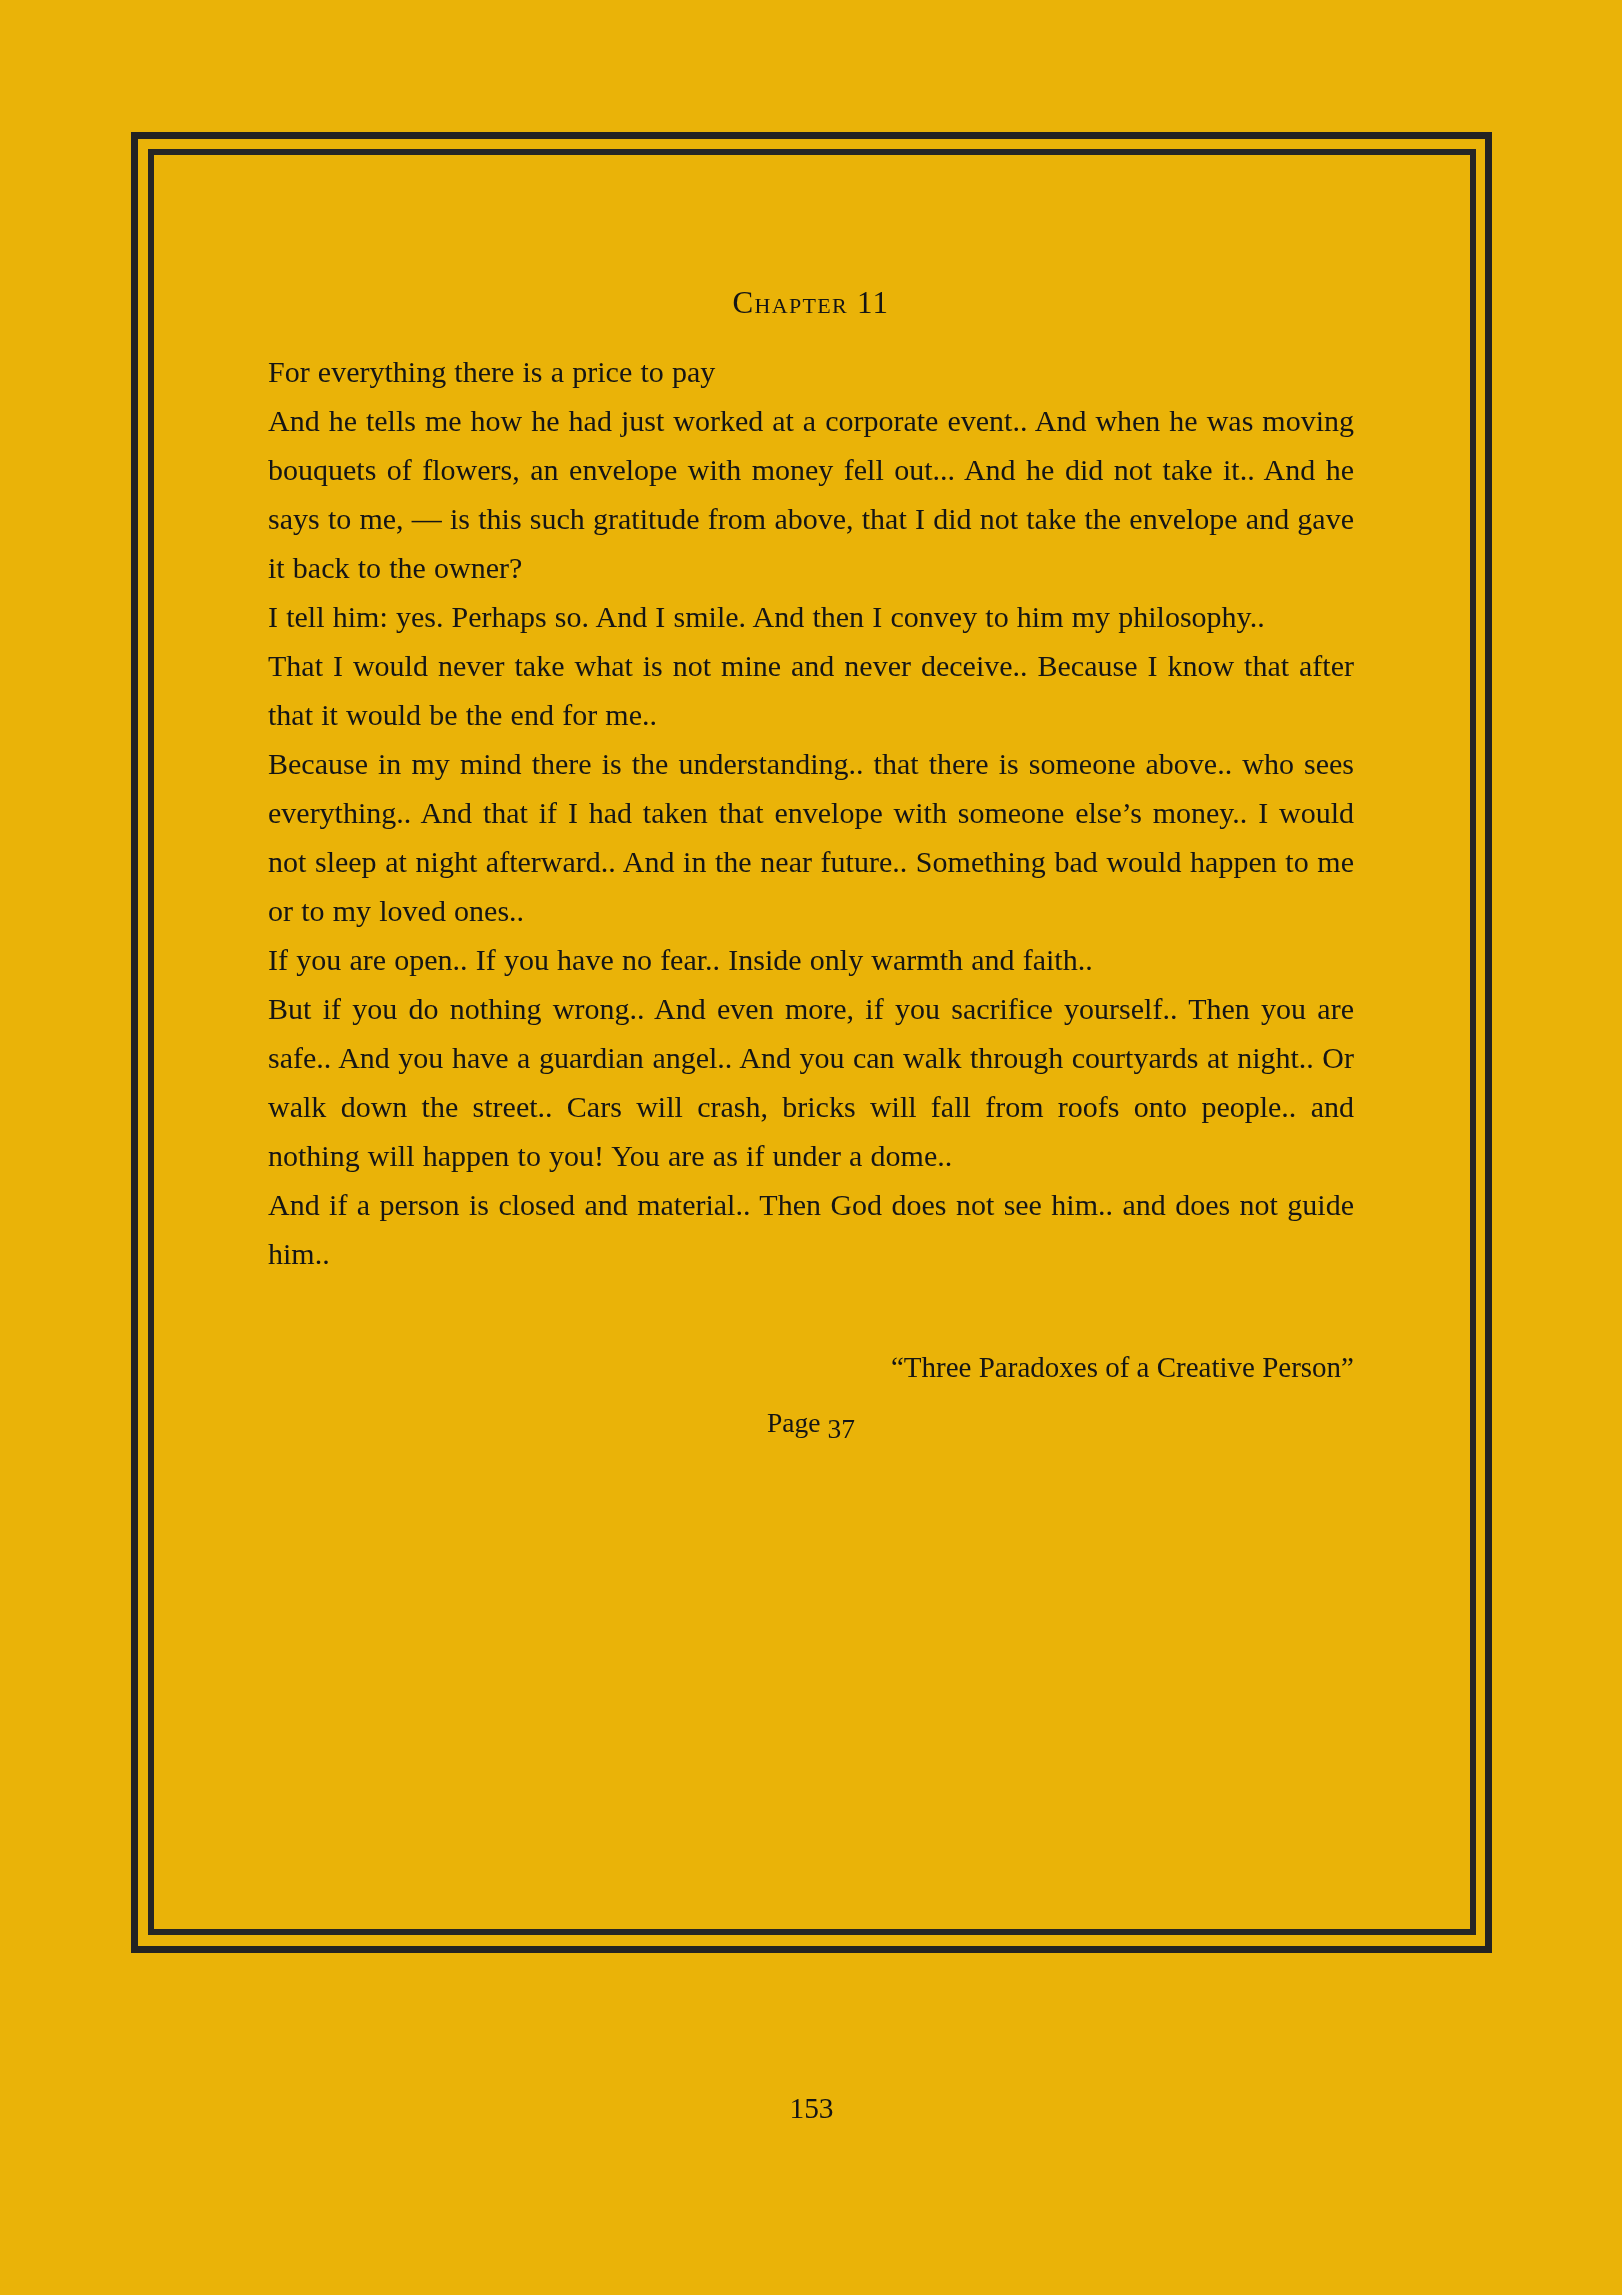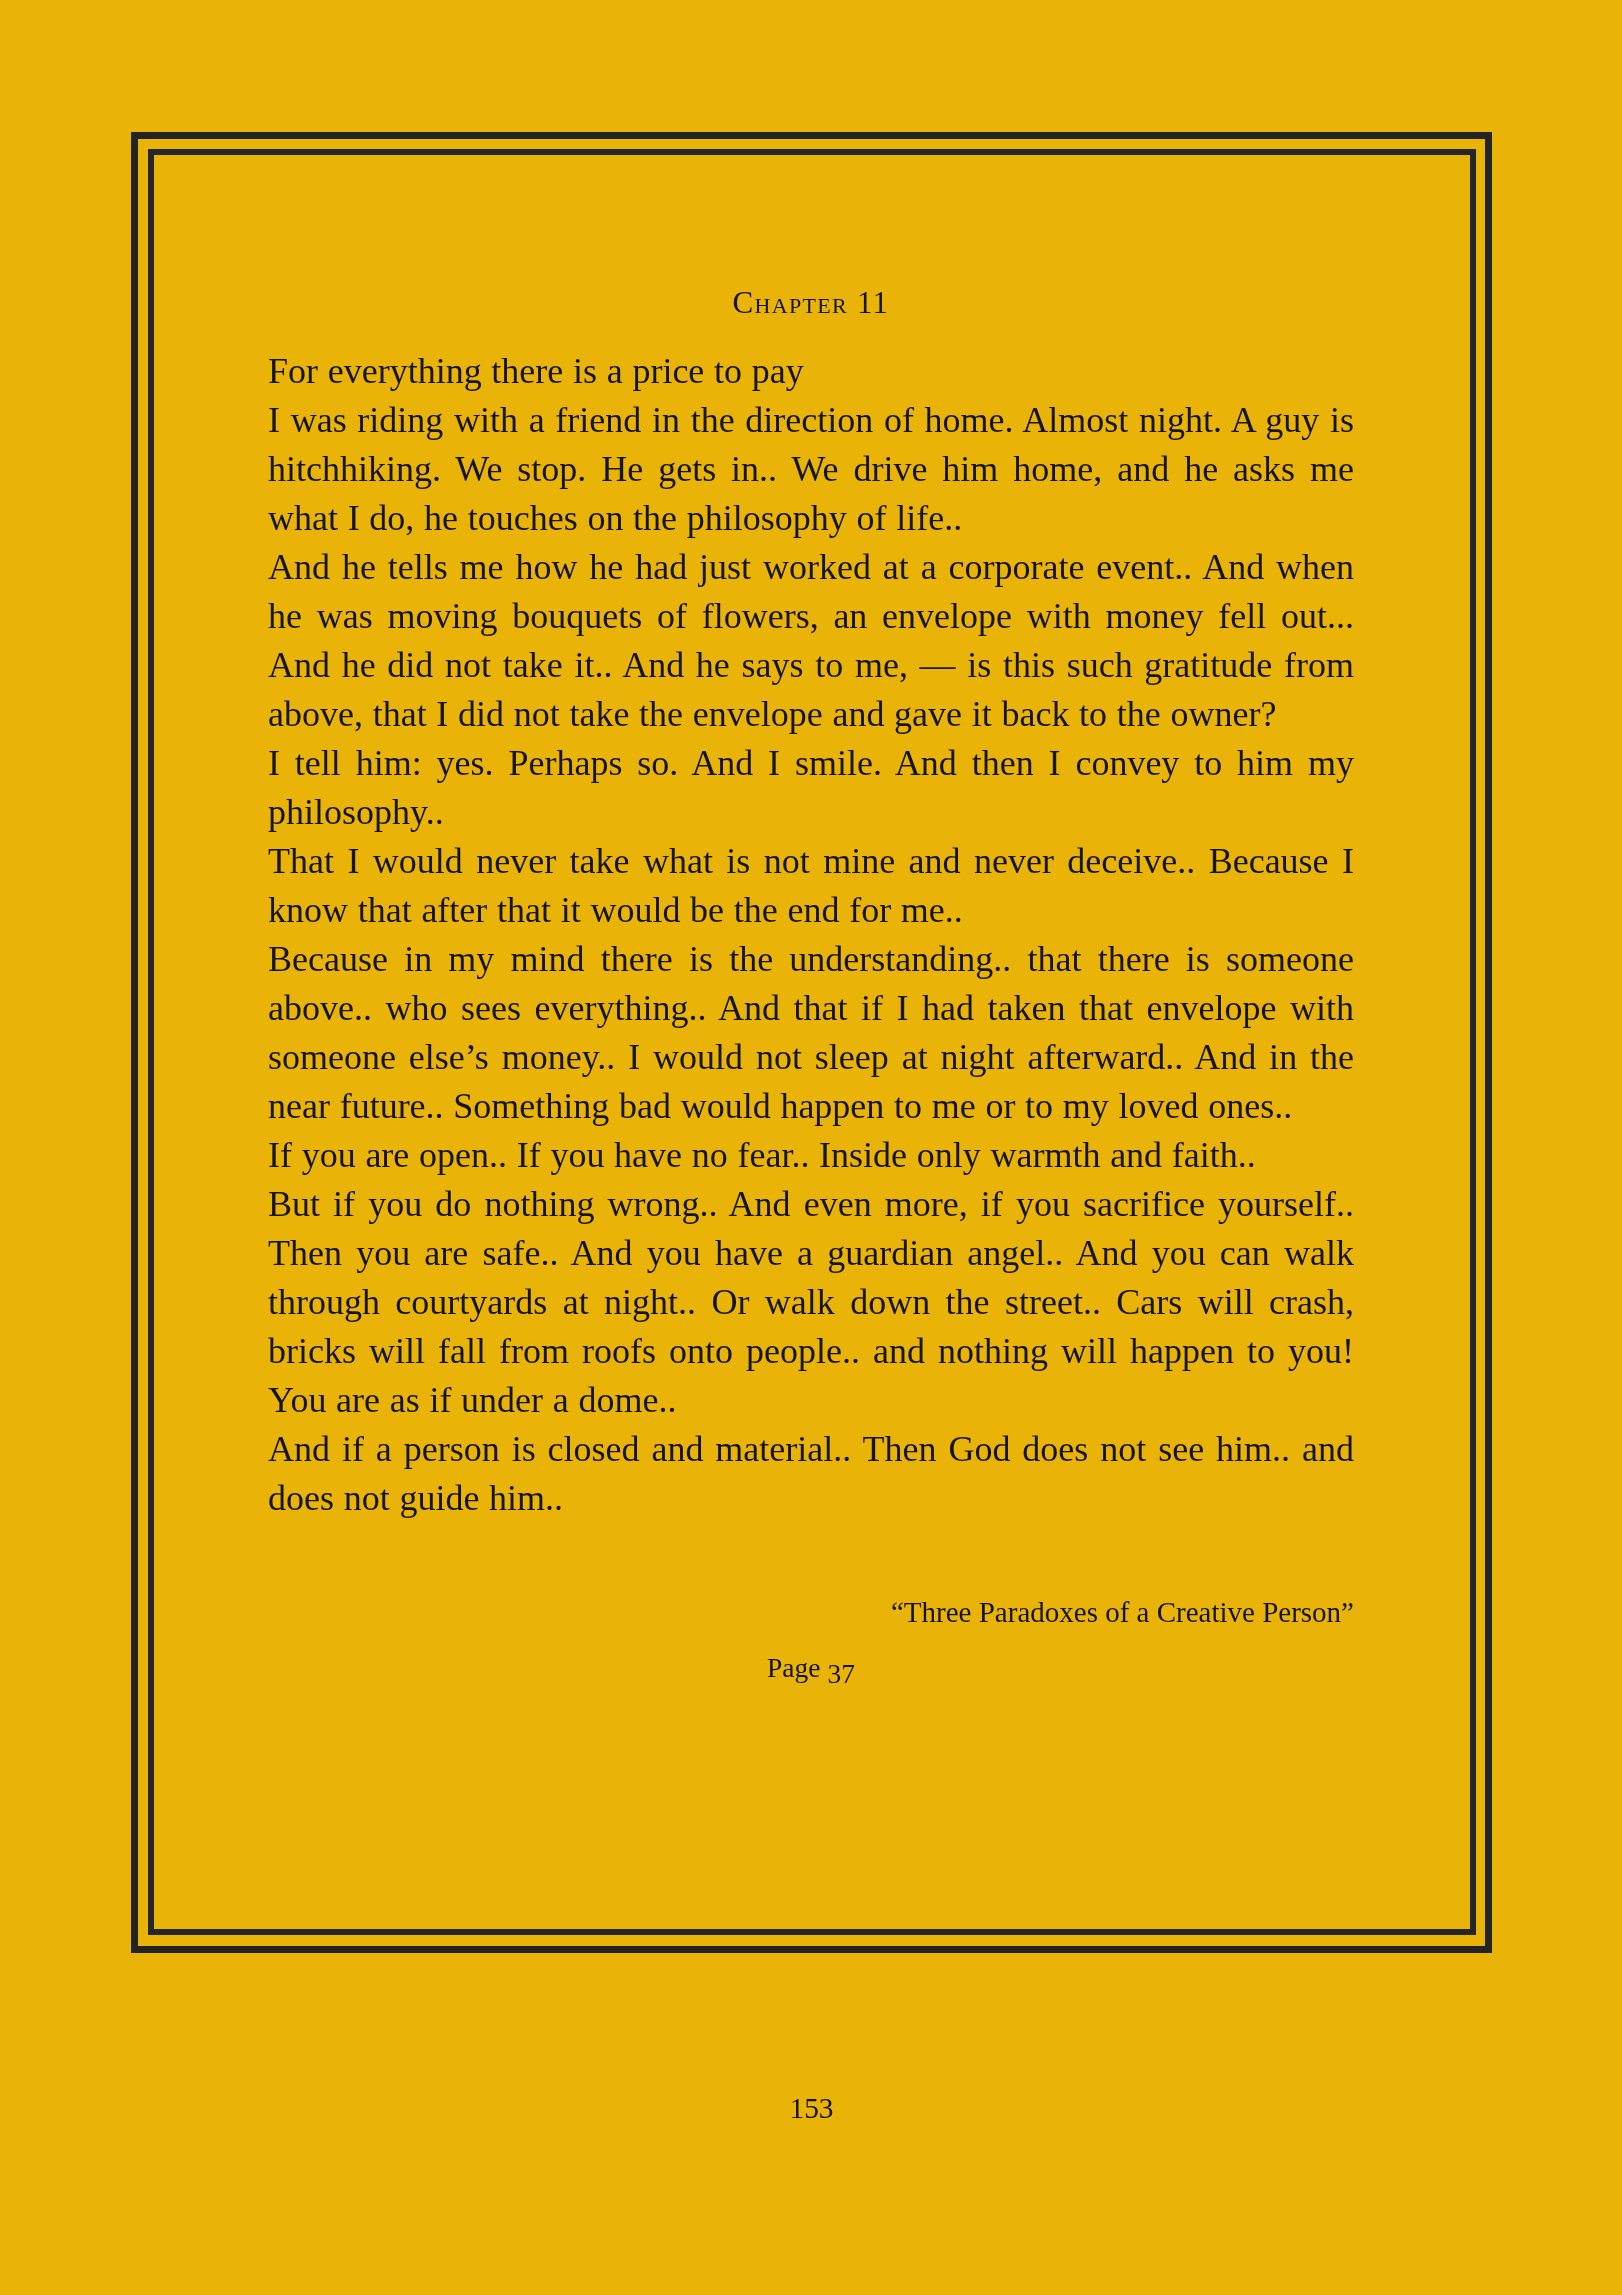--- a/index.html
+++ b/index.html
@@ -43,21 +43,21 @@
   .chapter-heading {
     font-variant: small-caps;
     font-weight: normal;
     font-size: 31px;
     line-height: 49px;
     letter-spacing: 1.3px;
     text-align: center;
     margin: 0 0 19.6px 0;
   }
   .body-text p {
-    font-size: 36px;
+    font-size: 30px;
     line-height: 49px;
     text-align: justify;
     margin: 0;
     word-spacing: 0.7px;
   }
   .book-title {
     font-size: 29px;
     line-height: 49px;
     text-align: right;
     margin-top: 65px;
@@ -88,21 +88,20 @@
 <div class="page">
 
   <div class="frame-outer"></div>
   <div class="frame-inner"></div>
 
   <div class="content">
     <h1 class="chapter-heading">Chapter 11</h1>
 
     <div class="body-text">
         <p>For everything there is a price to pay</p>
-        <p>I was riding with a friend in the direction of home. Almost night. A guy is hitchhiking. We stop. He gets in.. We drive him home, and he asks me what I do, he touches on the philosophy of life..</p>
         <p>And he tells me how he had just worked at a corporate event.. And when he was moving bouquets of flowers, an envelope with money fell out... And he did not take it.. And he says to me, — is this such gratitude from above, that I did not take the envelope and gave it back to the owner?</p>
         <p>I tell him: yes. Perhaps so. And I smile. And then I convey to him my philosophy..</p>
         <p>That I would never take what is not mine and never deceive.. Because I know that after that it would be the end for me..</p>
         <p>Because in my mind there is the understanding.. that there is someone above.. who sees everything.. And that if I had taken that envelope with someone else’s money.. I would not sleep at night afterward.. And in the near future.. Something bad would happen to me or to my loved ones..</p>
         <p>If you are open.. If you have no fear.. Inside only warmth and faith..</p>
         <p>But if you do nothing wrong.. And even more, if you sacrifice yourself.. Then you are safe.. And you have a guardian angel.. And you can walk through courtyards at night.. Or walk down the street.. Cars will crash, bricks will fall from roofs onto people.. and nothing will happen to you! You are as if under a dome..</p>
         <p>And if a person is closed and material.. Then God does not see him.. and does not guide him..</p>
       </div>
 
     <div class="book-title">“Three Paradoxes of a Creative Person”</div>

